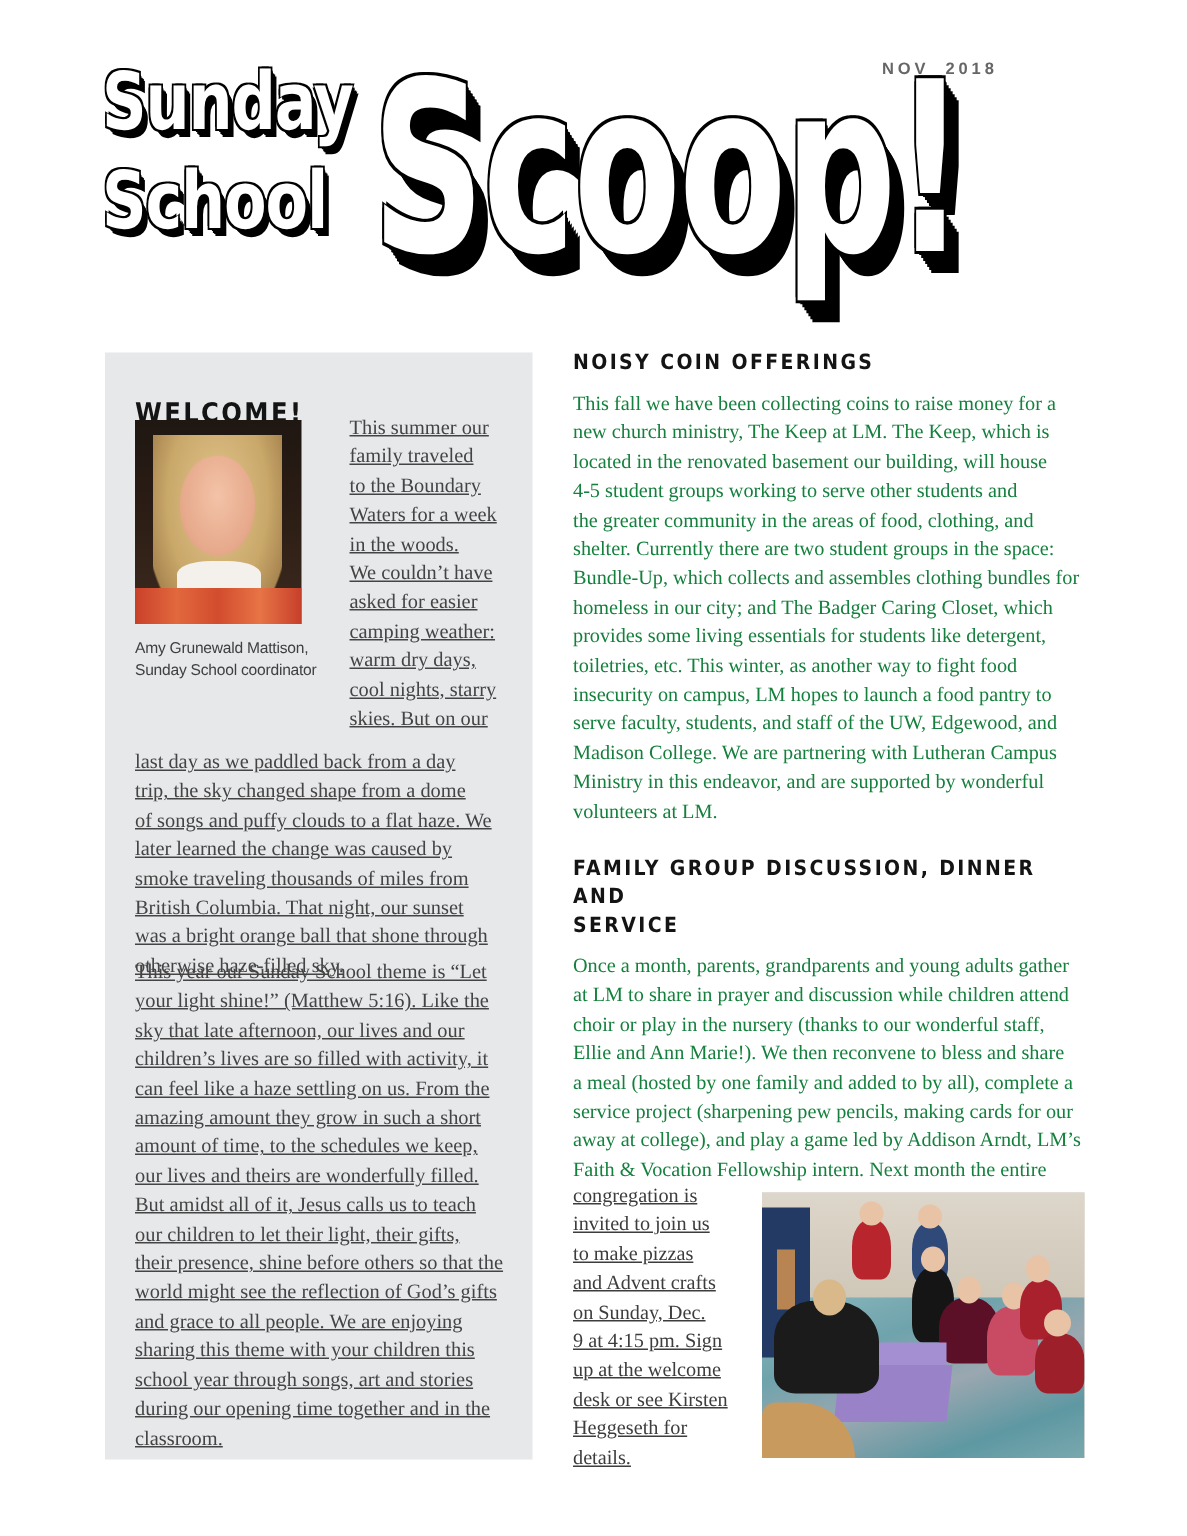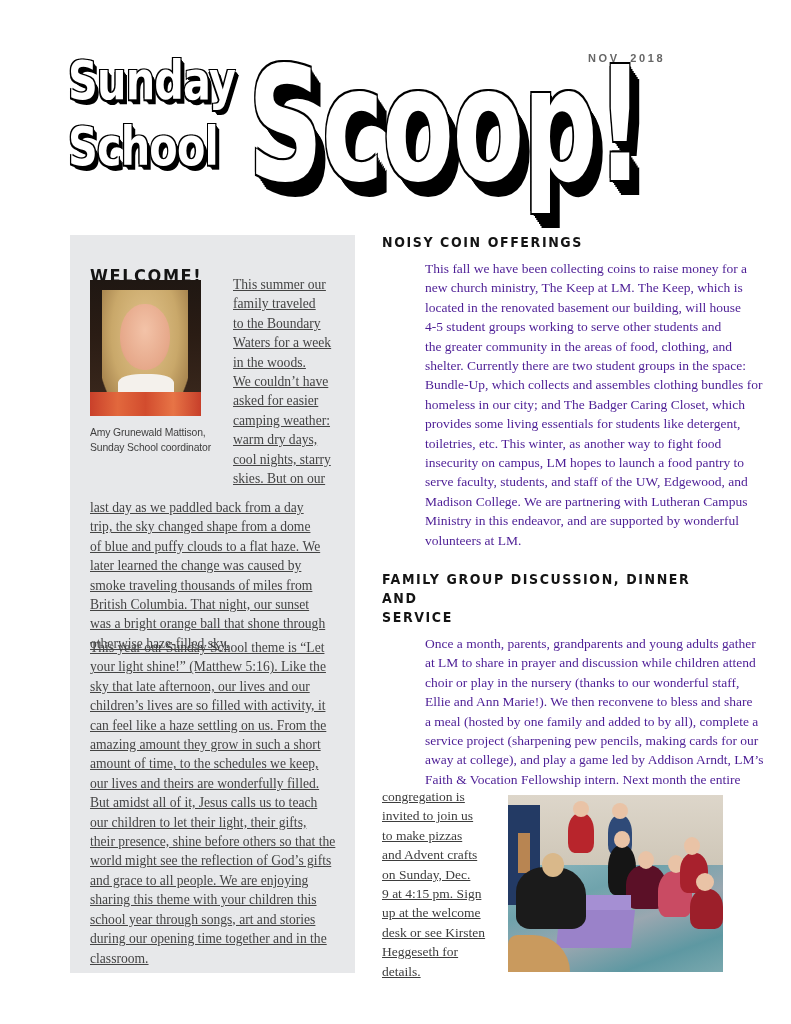--- a/index.html
+++ b/index.html
@@ -1,20 +1,20 @@
 <!DOCTYPE html>
 <html><head>
   <meta charset="utf-8">
   <style>
     * { box-sizing: border-box; margin: 0; padding: 0; }
     html, body { width: 791px; height: 1024px; background: #ffffff; overflow: hidden; }
     body { position: relative; font-family: "Liberation Serif", serif; color: #3a3a3a; }
 
     
-    .masthead { position: absolute; left: 0; top: 12px; width: 679px; height: 225px; }
+    .masthead { position: absolute; left: 0; top: 0; width: 679px; height: 225px; }
     .sunday-school {
       position: absolute; left: 68px; top: 36px; width: 200px;
       font-family: "DejaVu Sans", sans-serif; font-weight: bold;
       font-size: 53px; line-height: 66px; letter-spacing: -1px;
       color: #ffffff; transform: scaleX(0.78); transform-origin: left top;
       text-shadow:
         -1.5px -1.5px 0 #000, 1.5px -1.5px 0 #000, -1.5px 1.5px 0 #000, 1.5px 1.5px 0 #000,
         2px 2px 0 #000, 3px 3px 0 #000, 4px 4px 0 #000, 5px 5px 0 #000;
       white-space: nowrap;
     }
@@ -77,21 +77,21 @@
       position: absolute; left: 20px; width: 262px;
       font-size: 13.6px; line-height: 19.4px; color: #444444;
     }
     .welcome-p1 { top: 263px; }
     .welcome-p2 { top: 403px; }
 
     
     .article { position: absolute; left: 382px; width: 345px; }
     .article-heading { font-size: 14px; line-height: 19px; }
     .article-body {
-      margin-top: 7px; font-size: 13.5px; line-height: 19.4px; color: #4c1d95; margin-left: 43px;
+      margin-top: 7px; font-size: 13.5px; line-height: 19.4px; color: #15803d;
     }
     .article-body span { display: block; white-space: nowrap; }
     .article-coins { top: 233px; }
     .article-family { top: 570px; }
 
     .narrow-lines {
       position: absolute; left: 382px; top: 787px; width: 118px;
       font-size: 13.5px; line-height: 19.4px; color: #3d3d3d;
     }
     .group-photo {
@@ -156,21 +156,21 @@
     <span>asked for easier</span>
     <span>camping weather:</span>
     <span>warm dry days,</span>
     <span>cool nights, starry</span>
     <span>skies. But on our</span>
   </div>
 
   <div class="full-lines welcome-p1">
     <span>last day as we paddled back from a day</span>
     <span>trip, the sky changed shape from a dome</span>
-    <span>of blue and puffy clouds to a flat haze. We</span>
+    <span>of songs and puffy clouds to a flat haze. We</span>
     <span>later learned the change was caused by</span>
     <span>smoke traveling thousands of miles from</span>
     <span>British Columbia. That night, our sunset</span>
     <span>was a bright orange ball that shone through</span>
     <span>otherwise haze-filled sky.</span>
   </div>
 
   <div class="full-lines welcome-p2">
     <span>This year our Sunday School theme is “Let</span>
     <span>your light shine!” (Matthew 5:16). Like the</span>

